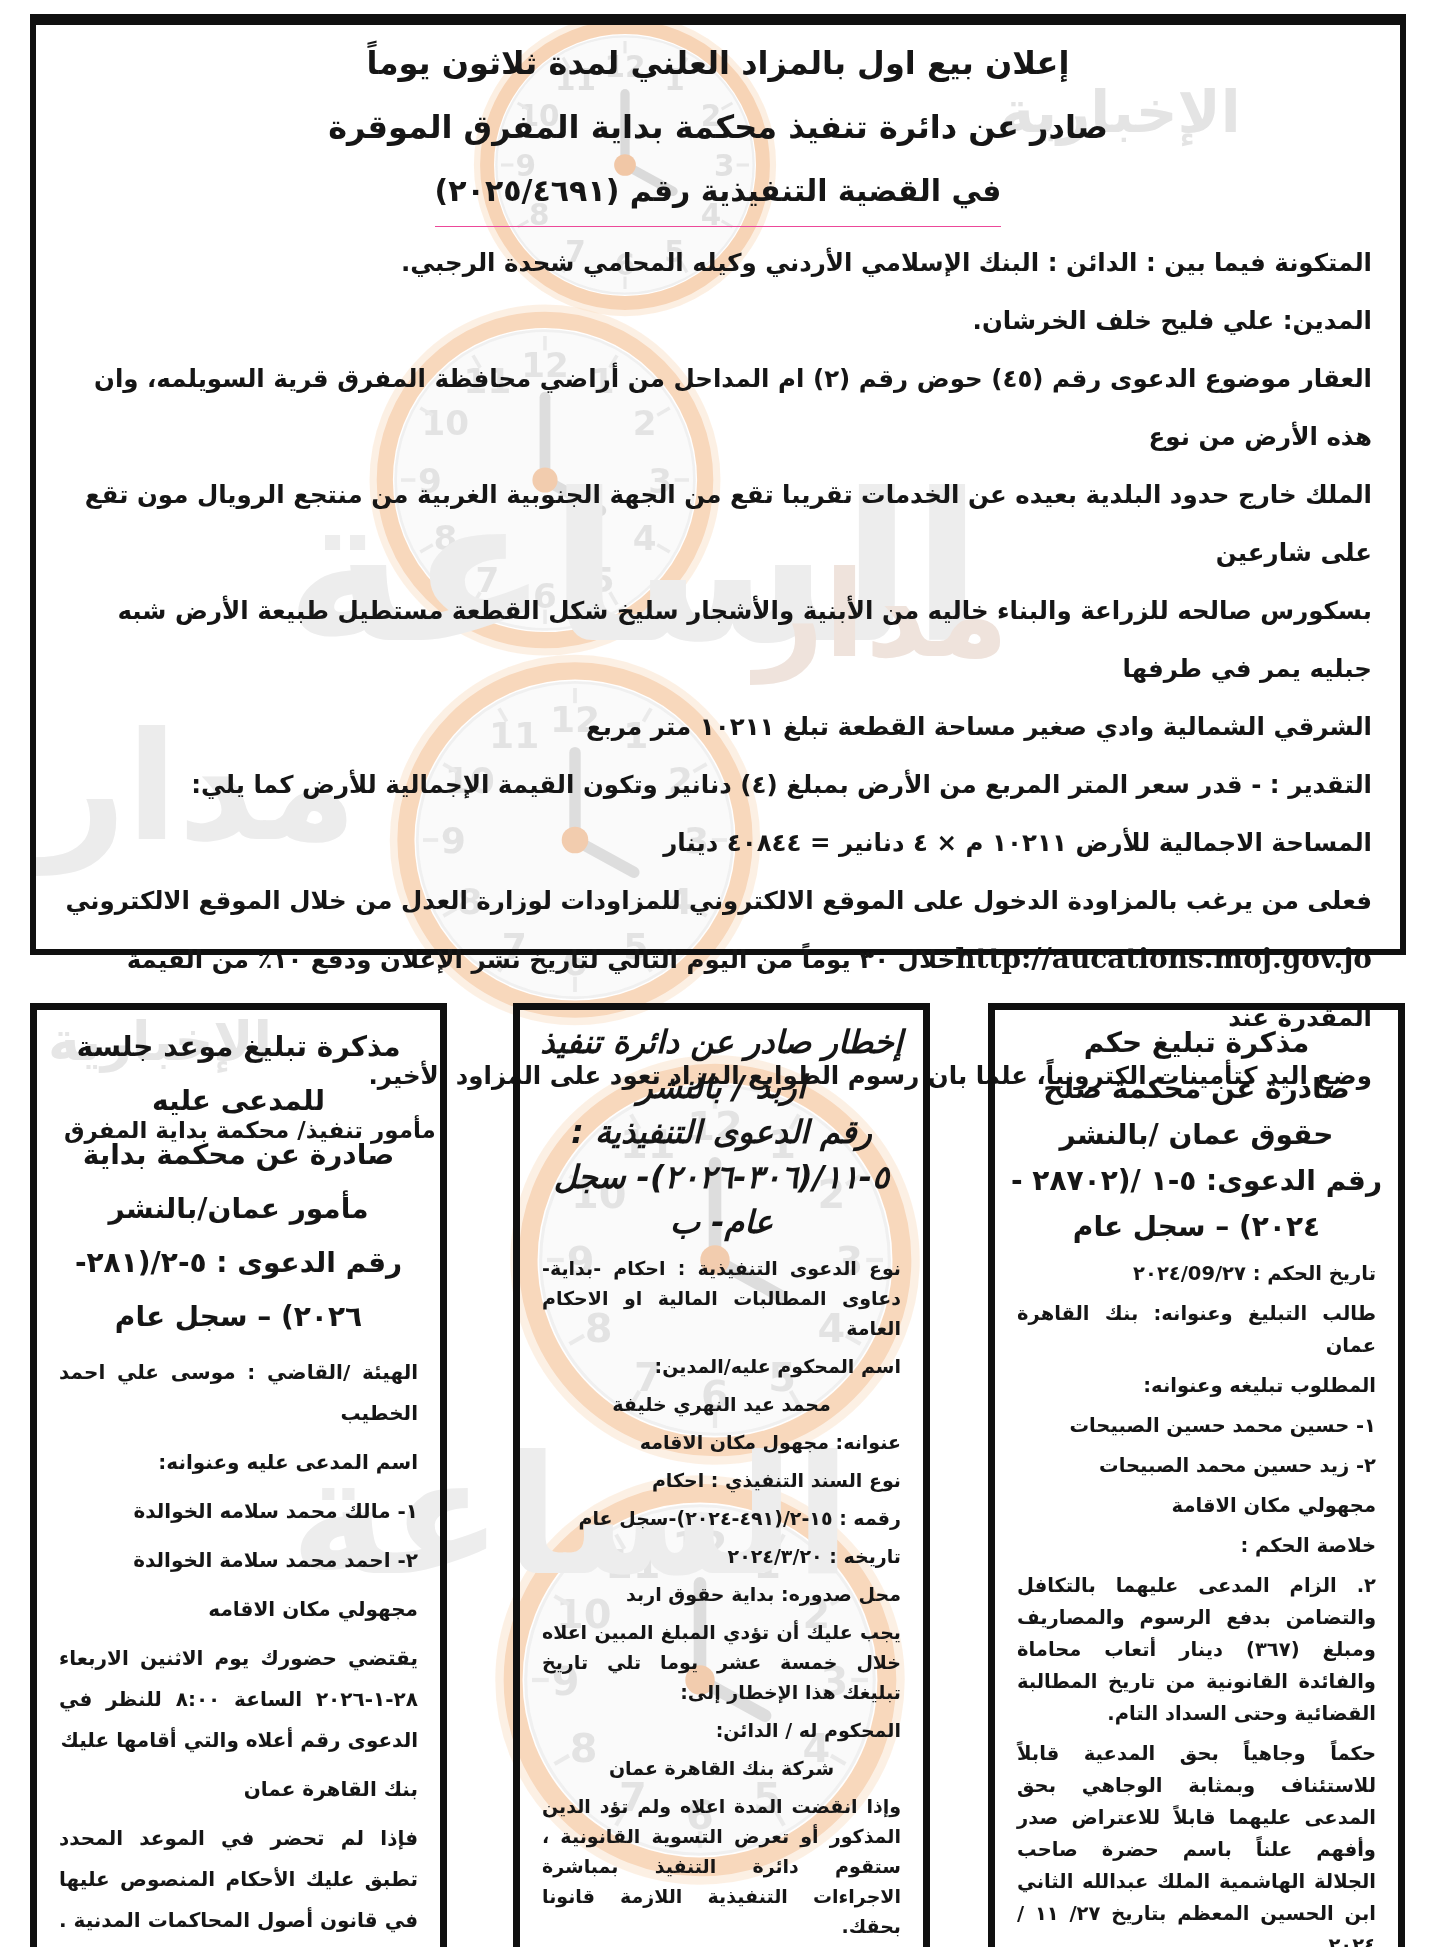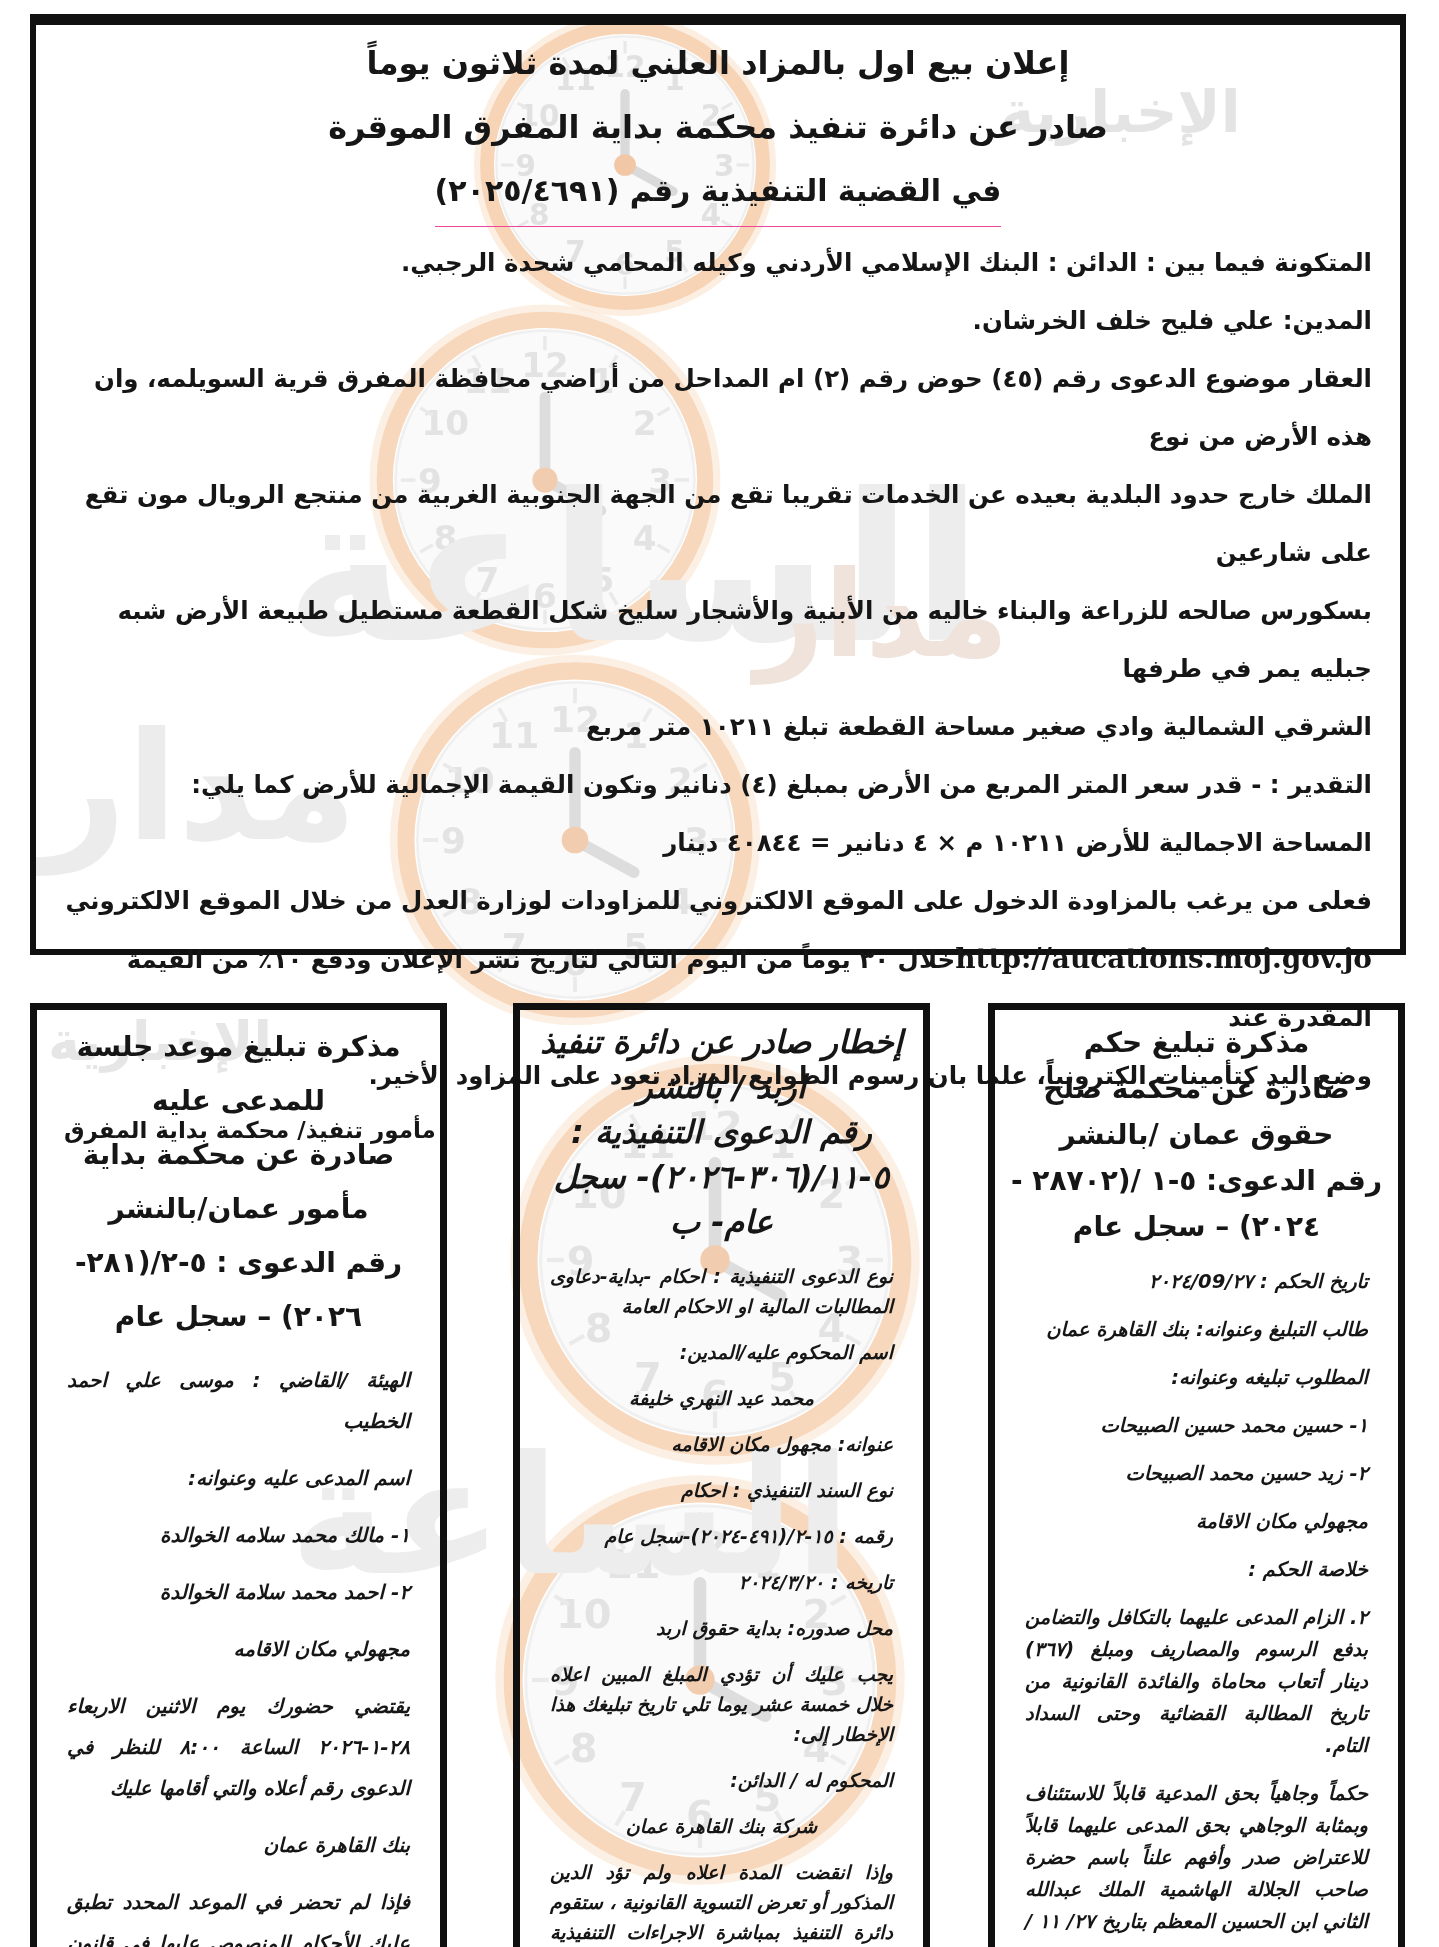--- a/index.html
+++ b/index.html
@@ -21,21 +21,21 @@
   .m-body-line{font-size:24.5px;line-height:58px;text-align:right;}
   .m-url{font-family:"DejaVu Serif",serif;font-size:28px;font-weight:bold;}
   .m-signature{font-size:23px;line-height:50px;text-align:left;}
   
   .notice{top:1003px;height:1043px;width:417px;border-width:7px;padding:10px 14px;}
   .notice-right{left:988px;}
   .notice-middle{left:513px;}
   .notice-left{left:30px;}
   .n-title-line{font-size:28px;line-height:46px;text-align:center;}
   .n-body{margin-top:8px;}
-  .n-body-p{margin:16px;text-align:justify;font-style:italic;}
+  .n-body-p{margin:8px;text-align:justify;}
   .judgment .n-body-p{font-size:19.5px;line-height:32px;}
   .enforcement .n-title-line{font-size:32px;line-height:45px;font-style:italic;}
   .enforcement .n-body-p{font-size:19px;line-height:30px;}
   .hearing .n-title-line{line-height:54px;}
   .hearing .n-body-p{font-size:20px;line-height:41px;}
   .n-center{text-align:center;}
 </style>
 </head>
 <body>
 

